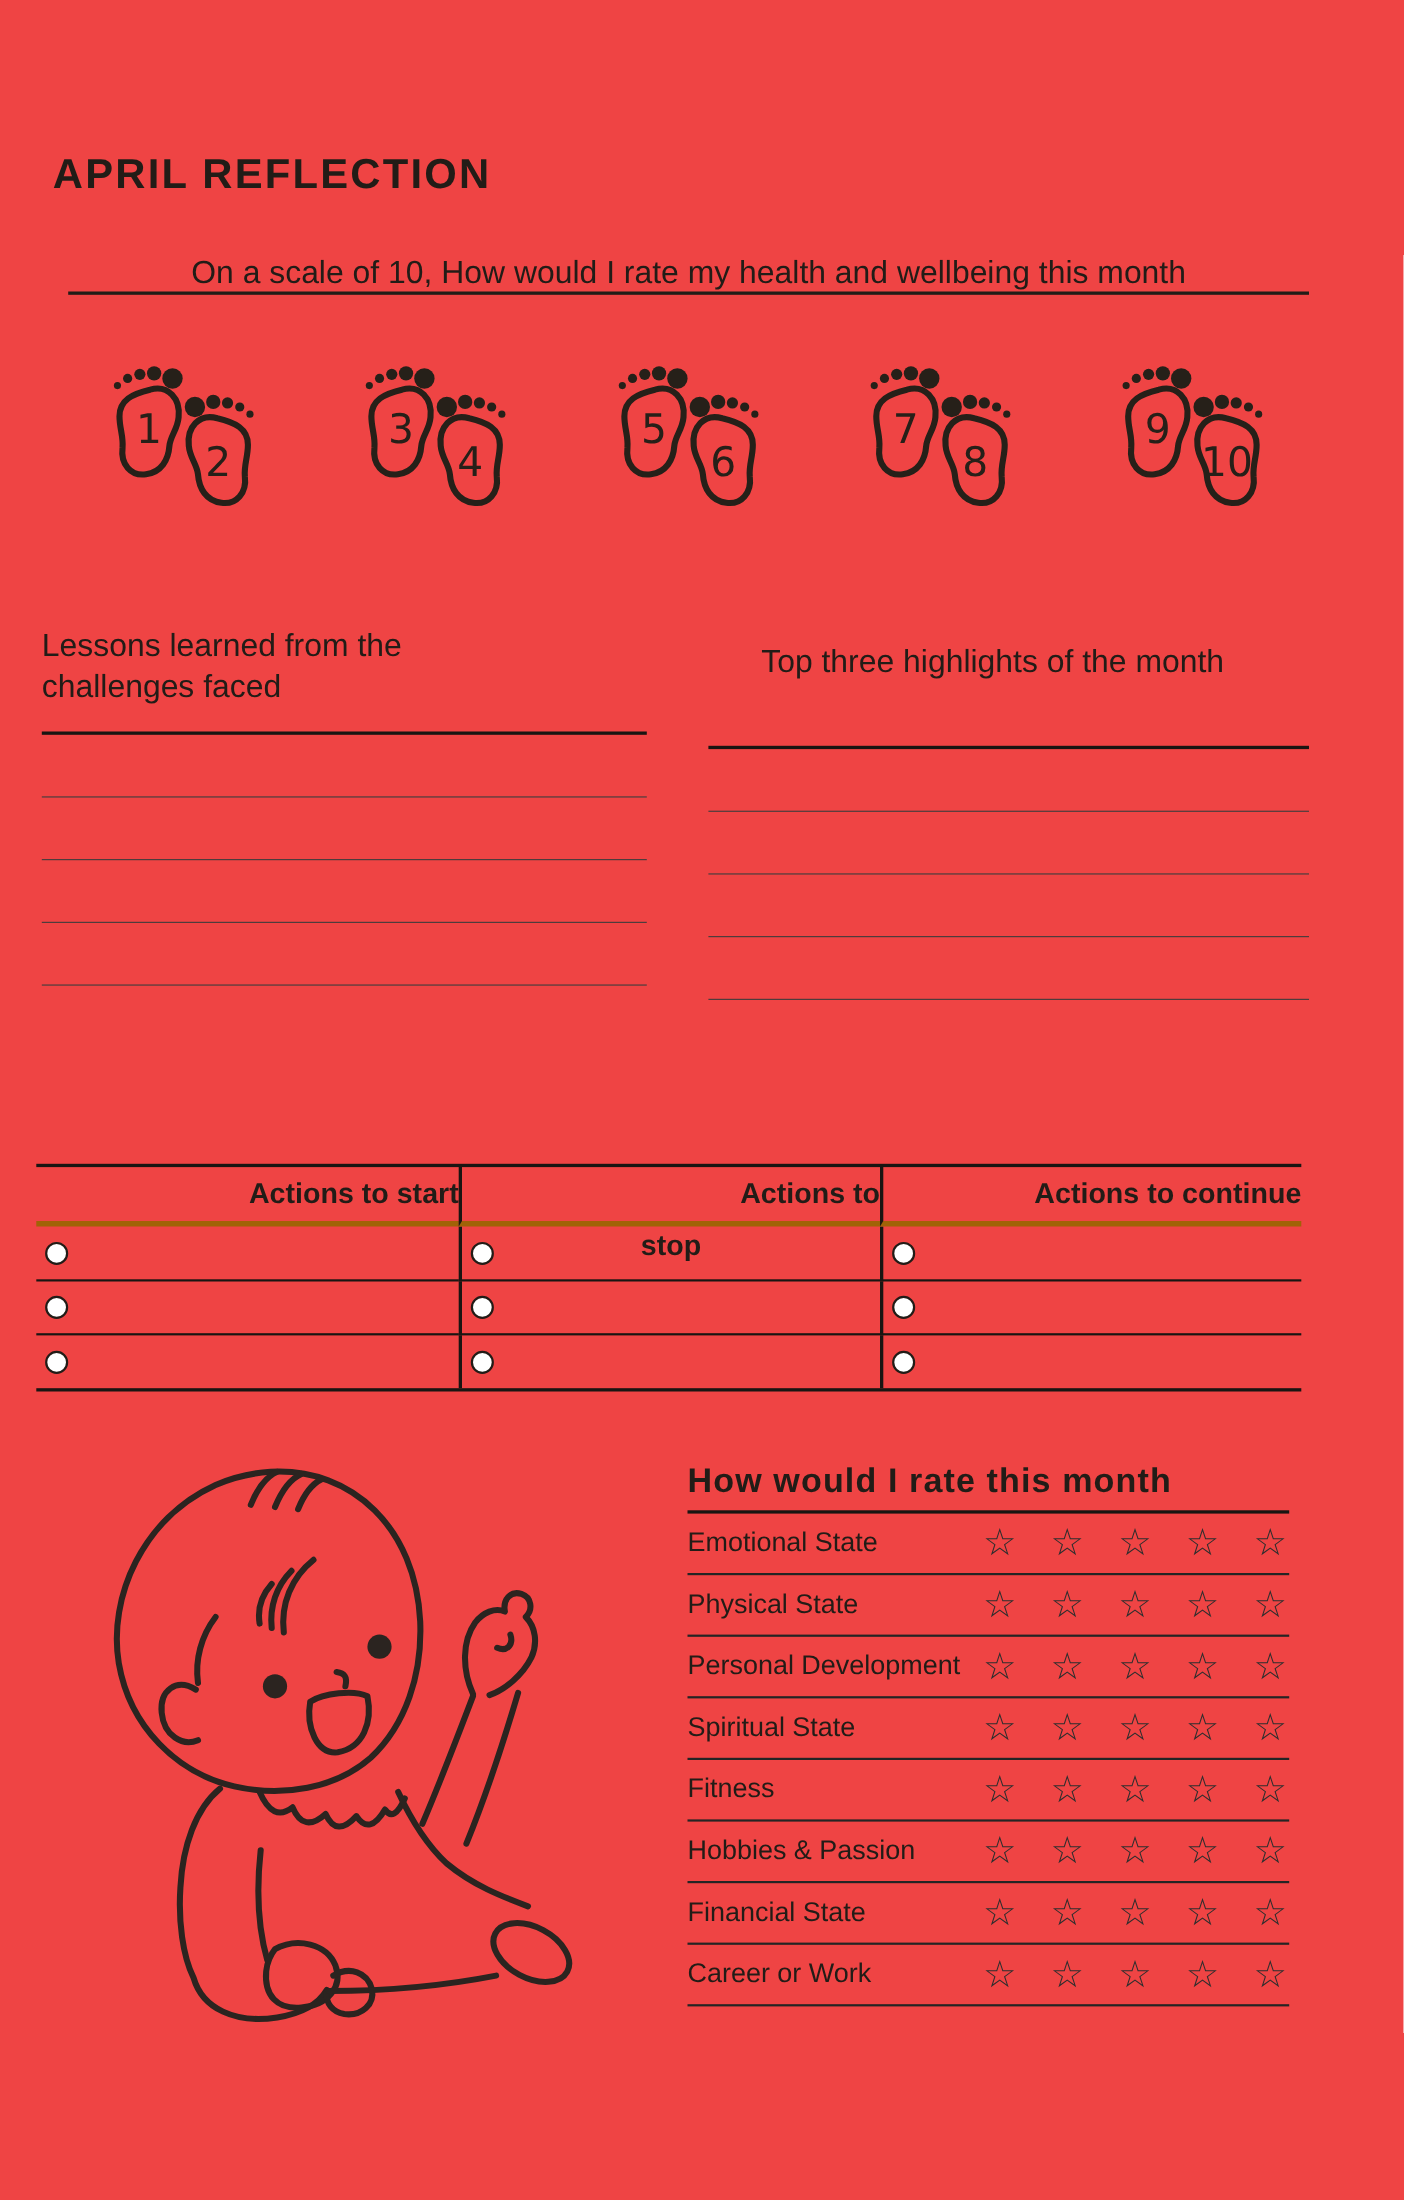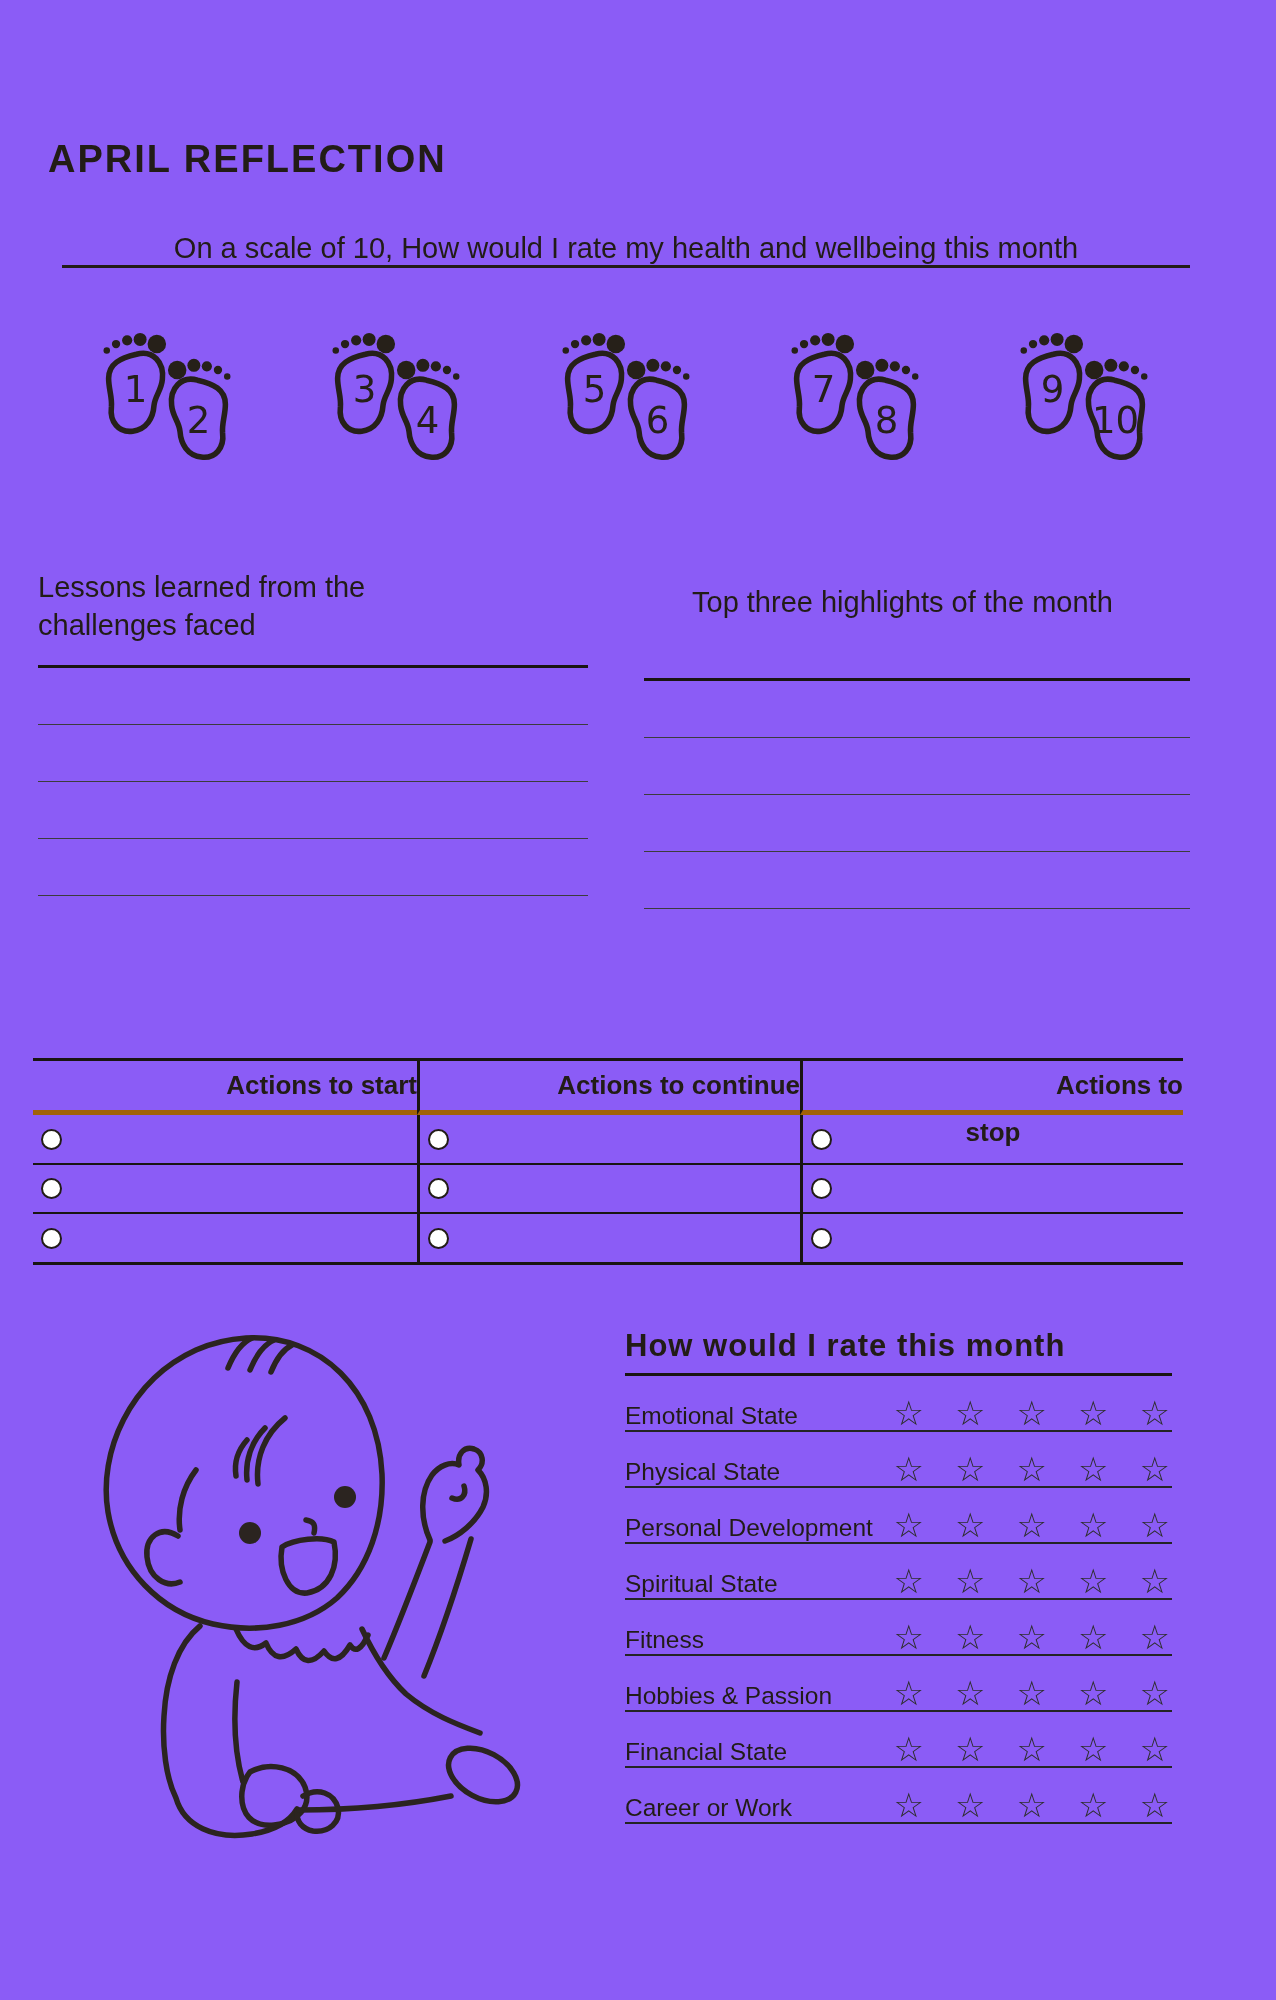--- a/index.html
+++ b/index.html
@@ -1,18 +1,18 @@
 <!DOCTYPE html>
 <html><head>
 <meta charset="utf-8">
 <style>
   html,body{margin:0;padding:0;background:#fff;}
   *{box-sizing:border-box;}
   .page{
-    position:relative;width:1276px;height:2000px;background:#8b5cf6;
+    position:relative;width:1276px;height:2000px;background:#ef4444;
     font-family:"Liberation Sans",sans-serif;color:#221c17;overflow:hidden;
   }
   
   .title{position:absolute;left:48px;top:138px;font-size:38px;font-weight:bold;letter-spacing:2px;}
   .question-wrap{
     position:absolute;left:62px;top:232px;width:1128px;text-align:center;
     font-size:29px;border-bottom:3px solid #221c17;
   }
   
   .footprints{position:absolute;left:88px;top:332px;width:1075px;display:flex;justify-content:space-between;}
@@ -35,21 +35,21 @@
     font-size:26px;font-weight:bold;border-bottom:5px solid #a16207;overflow:visible;z-index:2;
   }
   .at-th .stop-line{position:absolute;top:56px;left:0;right:0;text-align:center;font-size:26px;font-weight:bold;}
   .at-td{display:flex;align-items:center;border-bottom:2.5px solid #191512;}
   .at-td.last{border-bottom:none;}
   .col-sep{border-left:3px solid #191512;}
   .bullet{width:21px;height:21px;border:2.6px solid #221c17;border-radius:50%;margin-left:8px;background:#fff;}
   
   .rating{position:absolute;left:625px;top:1328px;width:547px;}
   .rating-head{font-size:31px;font-weight:bold;letter-spacing:1px;padding-bottom:9px;border-bottom:3.5px solid #191512;}
-  .rating-row{display:flex;align-items:flex-end;justify-content:space-between;height:56px;border-bottom:2.2px solid #242424;}
+  .rating-row{display:flex;align-items:center;justify-content:space-between;height:56px;border-bottom:2.2px solid #242424;}
   .rating-label{font-size:24.5px;}
   .stars{display:flex;gap:31px;padding-right:2px;}
   .star{font-size:34px;line-height:1;color:#2e2e2e;font-family:"DejaVu Sans",sans-serif;}
   
   .baby{position:absolute;left:100px;top:1326px;width:430px;height:525px;}
 </style>
 </head>
 <body>
 
 <div class="page">
@@ -199,25 +199,25 @@
       <div class="write-line"></div>
       <div class="write-line"></div>
       <div class="write-line"></div>
     </div>
 
   <div class="actions-table">
       <div class="at-th">
         <span>Actions to start</span>
       </div>
       <div class="at-th col-sep">
-        <span>Actions to continue</span>
-      </div>
-      <div class="at-th col-sep">
         <span>Actions to</span>
         <span class="stop-line">stop</span>
+      </div>
+      <div class="at-th col-sep">
+        <span>Actions to continue</span>
       </div>
       <div class="at-td">
         <span class="bullet"></span>
       </div>
       <div class="at-td col-sep">
         <span class="bullet"></span>
       </div>
       <div class="at-td col-sep">
         <span class="bullet"></span>
       </div>

